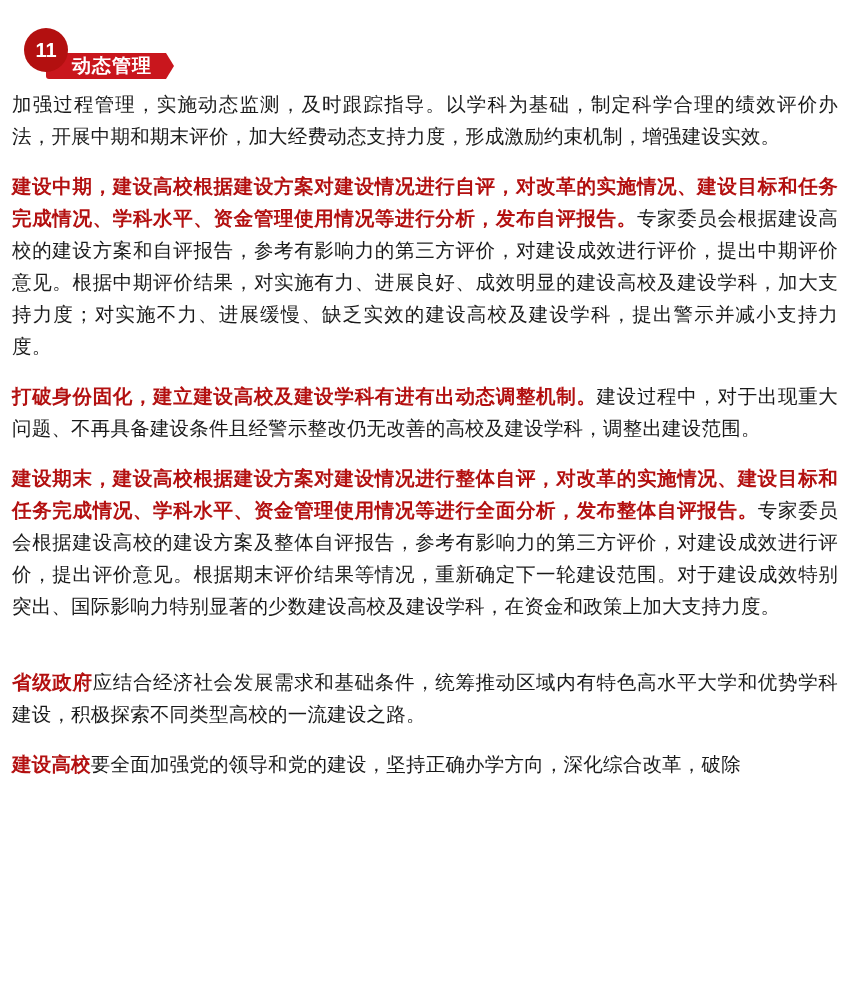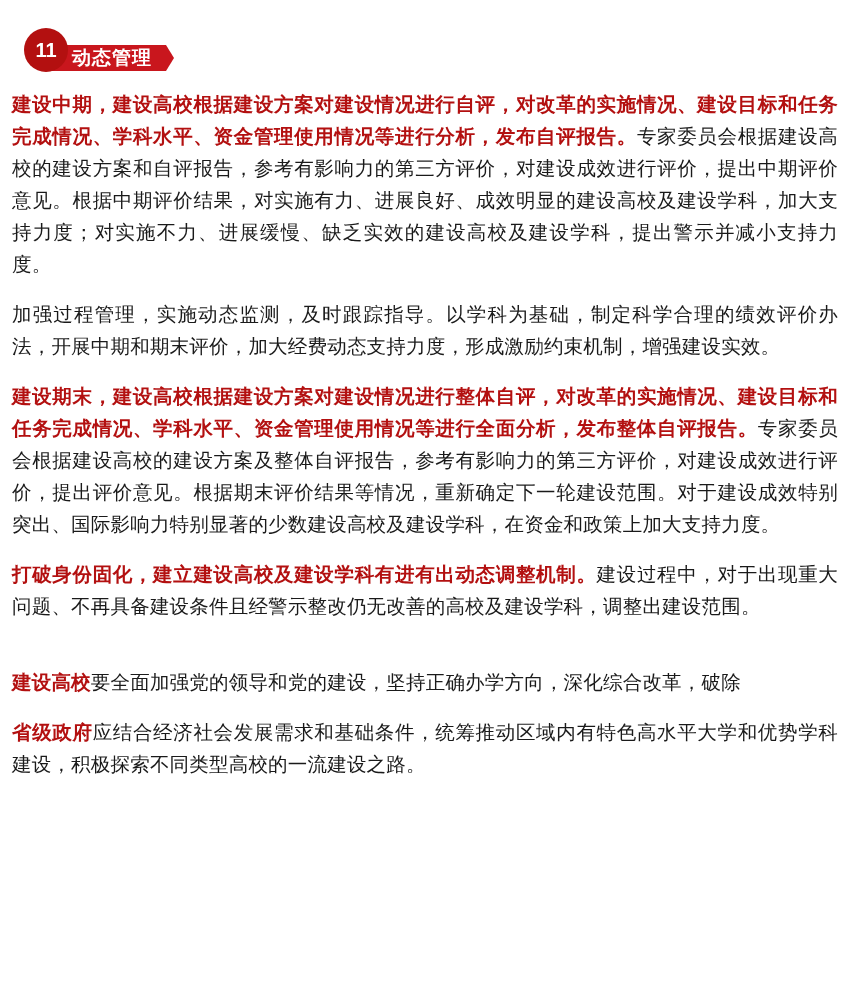--- a/index.html
+++ b/index.html
@@ -41,21 +41,21 @@
     font-weight: bold;
     display: flex;
     align-items: center;
     justify-content: center;
     z-index: 3;
     font-family: Liberation Sans, sans-serif;
   }
   .sec-ribbon {
     position: absolute;
     left: 34px;
-    top: 17px;
+    top: 25px;
     height: 26px;
     background: #c9161d;
     border-radius: 3px 0 0 3px;
     padding: 0 14px 0 26px;
     display: flex;
     align-items: flex-end;
     z-index: 2;
   }
   .sec-title {
     color: #ffffff;
@@ -104,40 +104,40 @@
 <div class="page">
 
   <div class="section-head">
     <div class="sec-num">11</div>
     <div class="sec-ribbon">
       <span class="sec-title">动态管理</span>
     </div>
   </div>
 
   <p class="para">
+    <span class="body-txt">加强过程管理，实施动态监测，及时跟踪指导。以学科为基础，制定科学合理的绩效评价办法，开展中期和期末评价，加大经费动态支持力度，形成激励约束机制，增强建设实效。</span>
+  </p>
+
+  <p class="para">
     <span class="lead">建设中期，建设高校根据建设方案对建设情况进行自评，对改革的实施情况、建设目标和任务完成情况、学科水平、资金管理使用情况等进行分析，发布自评报告。</span><span class="body-txt">专家委员会根据建设高校的建设方案和自评报告，参考有影响力的第三方评价，对建设成效进行评价，提出中期评价意见。根据中期评价结果，对实施有力、进展良好、成效明显的建设高校及建设学科，加大支持力度；对实施不力、进展缓慢、缺乏实效的建设高校及建设学科，提出警示并减小支持力度。</span>
   </p>
 
   <p class="para">
-    <span class="body-txt">加强过程管理，实施动态监测，及时跟踪指导。以学科为基础，制定科学合理的绩效评价办法，开展中期和期末评价，加大经费动态支持力度，形成激励约束机制，增强建设实效。</span>
+    <span class="lead">打破身份固化，建立建设高校及建设学科有进有出动态调整机制。</span><span class="body-txt">建设过程中，对于出现重大问题、不再具备建设条件且经警示整改仍无改善的高校及建设学科，调整出建设范围。</span>
   </p>
 
   <p class="para">
     <span class="lead">建设期末，建设高校根据建设方案对建设情况进行整体自评，对改革的实施情况、建设目标和任务完成情况、学科水平、资金管理使用情况等进行全面分析，发布整体自评报告。</span><span class="body-txt">专家委员会根据建设高校的建设方案及整体自评报告，参考有影响力的第三方评价，对建设成效进行评价，提出评价意见。根据期末评价结果等情况，重新确定下一轮建设范围。对于建设成效特别突出、国际影响力特别显著的少数建设高校及建设学科，在资金和政策上加大支持力度。</span>
-  </p>
-
-  <p class="para">
-    <span class="lead">打破身份固化，建立建设高校及建设学科有进有出动态调整机制。</span><span class="body-txt">建设过程中，对于出现重大问题、不再具备建设条件且经警示整改仍无改善的高校及建设学科，调整出建设范围。</span>
   </p>
 
   <div class="spacer-lg"></div>
 
 
 
   <p class="para">
-    <span class="lead">建设高校</span><span class="body-txt">要全面加强党的领导和党的建设，坚持正确办学方向，深化综合改革，破除</span>
+    <span class="lead">省级政府</span><span class="body-txt">应结合经济社会发展需求和基础条件，统筹推动区域内有特色高水平大学和优势学科建设，积极探索不同类型高校的一流建设之路。</span>
   </p>
 
   <p class="para">
-    <span class="lead">省级政府</span><span class="body-txt">应结合经济社会发展需求和基础条件，统筹推动区域内有特色高水平大学和优势学科建设，积极探索不同类型高校的一流建设之路。</span>
+    <span class="lead">建设高校</span><span class="body-txt">要全面加强党的领导和党的建设，坚持正确办学方向，深化综合改革，破除</span>
   </p>
 
 </div>
 
 </body></html>

